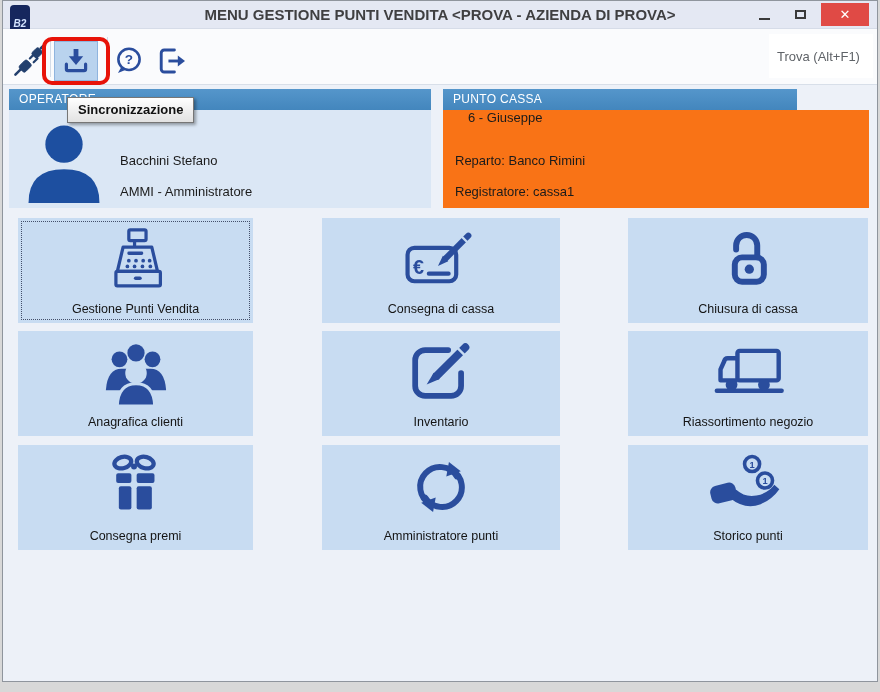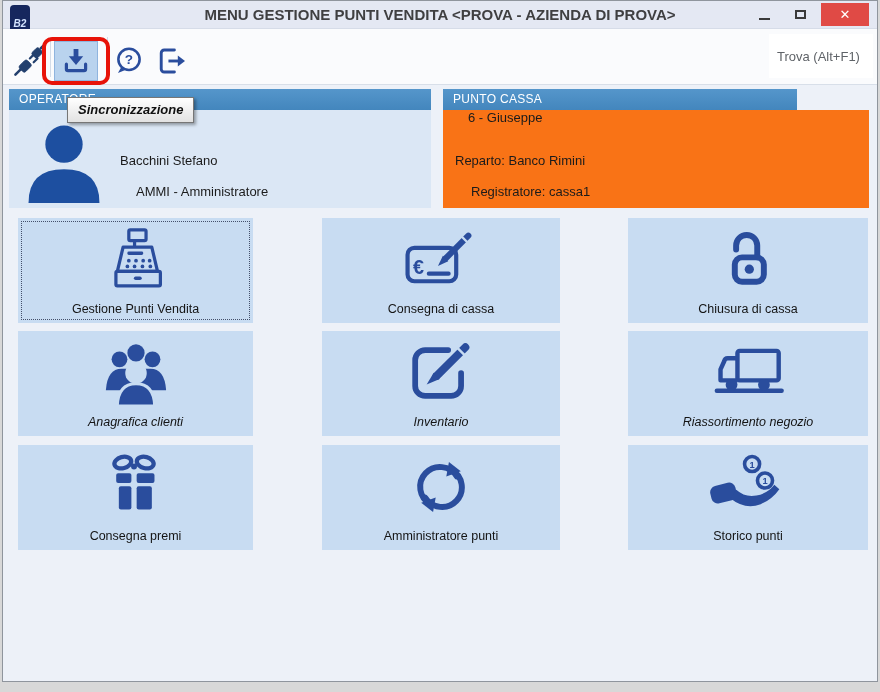--- a/index.html
+++ b/index.html
@@ -59,57 +59,56 @@
     font-size:13px; color:#5f6368; cursor:text;
   }
   
   .tooltip {
     position:absolute; left:64px; top:96px; z-index:10;
     padding:4px 10px 5px 10px; font-size:13px; font-weight:bold; color:#111;
     background:linear-gradient(#ffffff, #e2e2e2);
     border:1px solid #767676;
     box-shadow:2px 2px 3px rgba(0,0,0,.35);
     white-space:nowrap;
-    font-style:italic;
   }
   
   .sec-header {
     position:absolute; top:88px; height:21px;
     background:linear-gradient(#5596cb,#4386bd); color:#fff;
     font-size:12px; line-height:21px; padding-left:10px; letter-spacing:.3px;
   }
   .hdr-left  { left:6px;  width:422px; }
   .hdr-right { left:440px; width:354px; }
   .panel { position:absolute; top:109px; height:98px; }
   .panel-left  { left:6px;  width:422px; background:#dbe7f5; }
   .panel-right { left:440px; width:426px; background:#f97316; }
   .avatar-svg { position:absolute; left:13px; top:4px; }
   .info-line { position:absolute; font-size:13px; color:#1b1b1b; white-space:nowrap; }
   .op-line  { left:111px; }
   .pc-line  { left:12px; }
-  .line-1 { top:0;margin-left:13px; } .line-2 { top:43px; } .line-3 { top:74px;margin-left:16px; }
+  .line-1 { top:0;margin-left:13px; } .line-2 { top:43px; } .line-3 { top:74px; }
   
   .menu-btn {
     position:absolute; height:105px; background:#c8dcf2; cursor:pointer;
   }
   .menu-btn .icon-wrap {
     position:absolute; left:0; right:0; top:8px; height:68px;
     display:flex; align-items:center; justify-content:center;
   }
   .menu-btn .btn-label {
     position:absolute; left:0; right:0; bottom:7px;
     text-align:center; font-size:12.5px; color:#141414; white-space:nowrap;
   }
   .menu-btn.focused::after {
     content:""; position:absolute; inset:3px; border:1px dotted #44506b;
   }
   .c1 { left:15px;  width:235px; }
   .c2 { left:319px; width:238px; }
   .c3 { left:625px; width:240px; }
-  .r1 { top:217px; } .r2 { top:330px;font-style:italic; } .r3 { top:444px; }
+  .r1 { top:217px; } .r2 { top:330px; } .r3 { top:444px; }
   svg { display:block; }
 </style>
 </head>
 <body>
 
 <div class="window">
 
   <div class="titlebar">
     <div class="app-badge">B2</div>
     <div class="window-title">MENU GESTIONE PUNTI VENDITA &lt;PROVA - AZIENDA DI PROVA&gt;</div>

